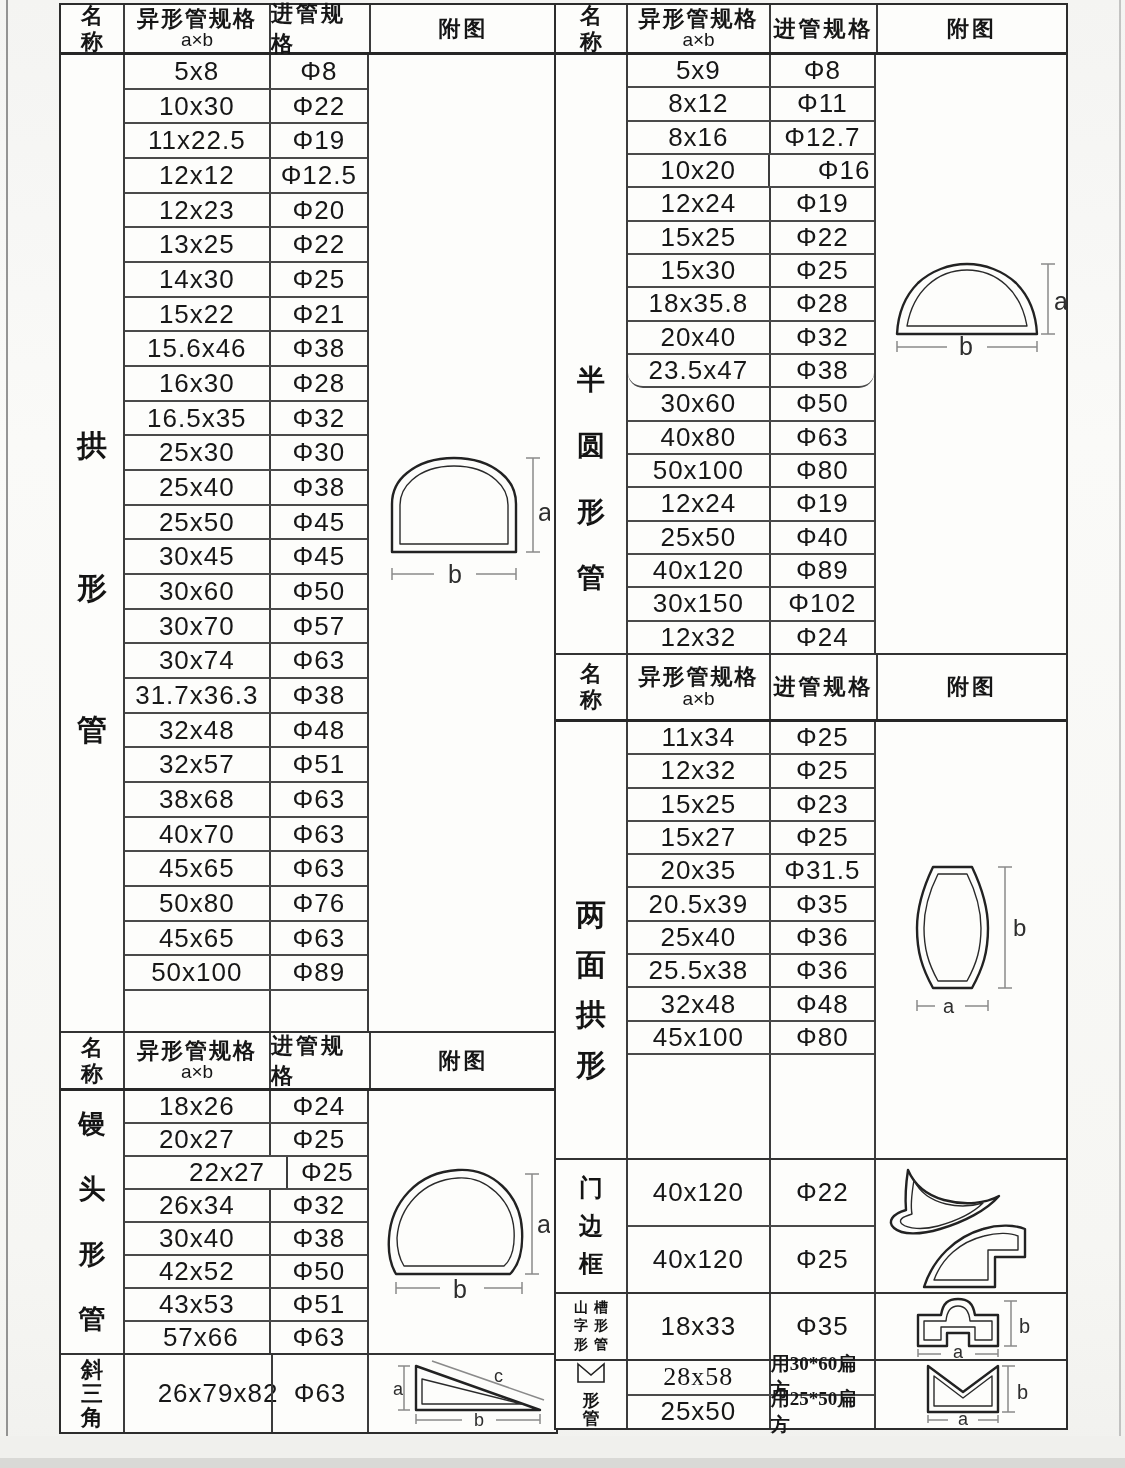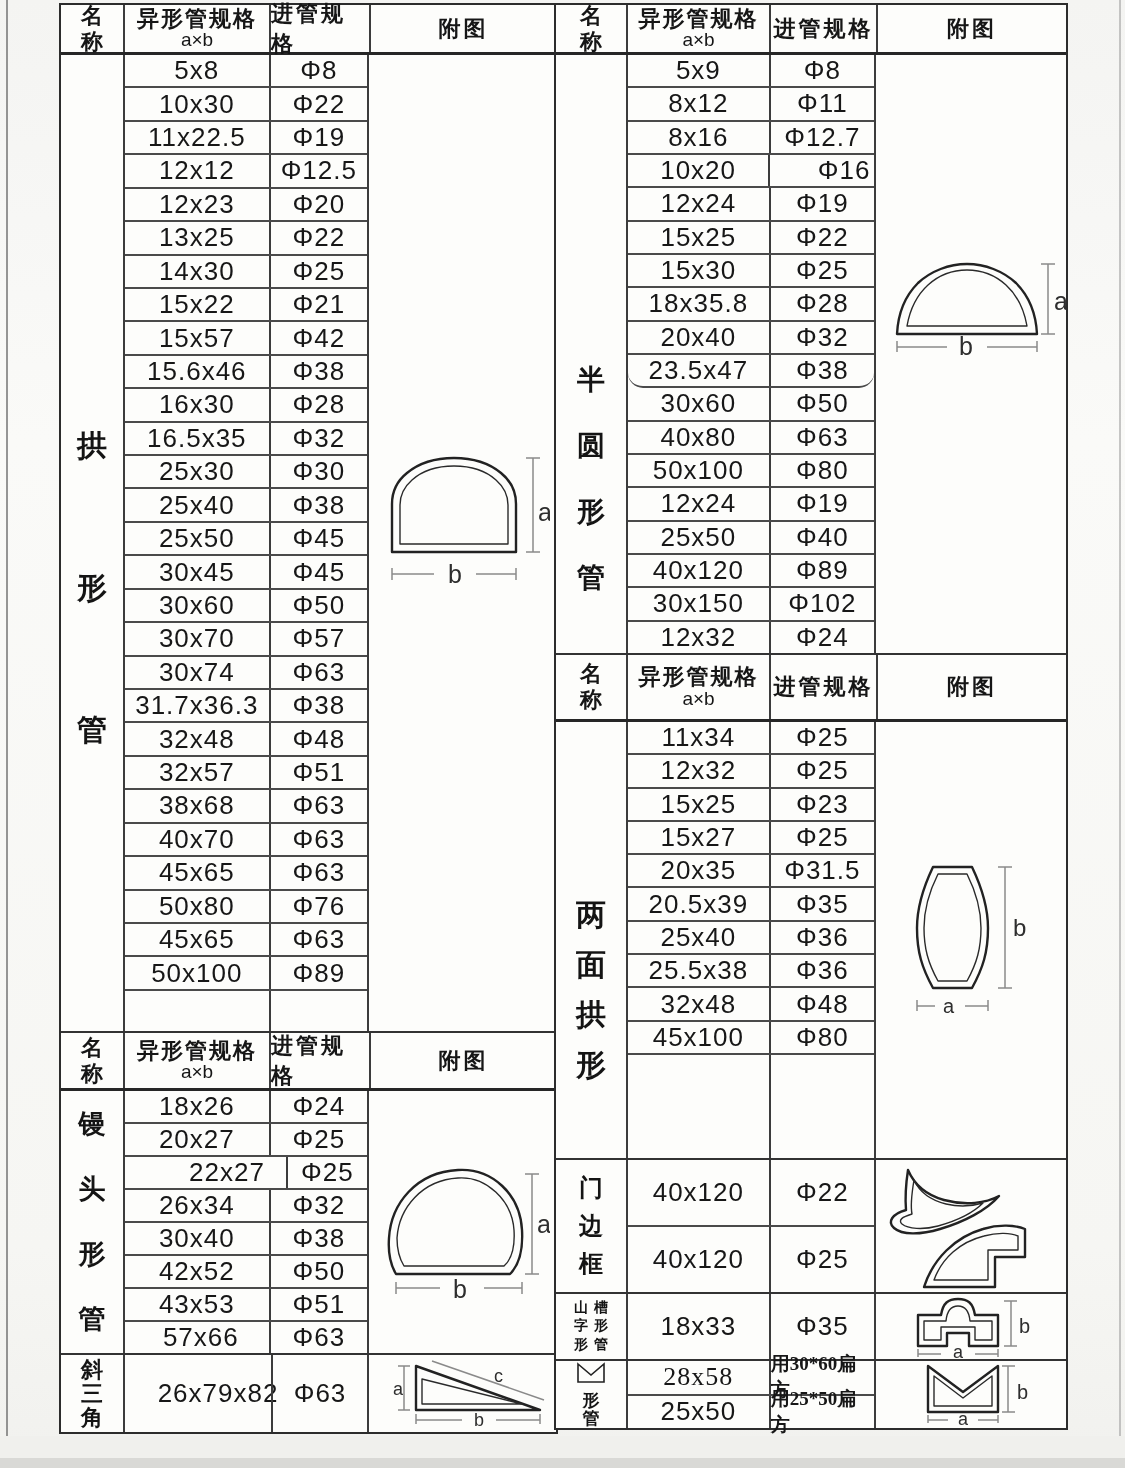--- a/index.html
+++ b/index.html
@@ -105,24 +105,20 @@
               <div class="spec" style="width: 146px;">13x25</div>
               <div class="pipe" style="width: 100px;">Φ22</div>
             </div>
             <div class="row" style="flex: 1 1 0px;">
               <div class="spec" style="width: 146px;">14x30</div>
               <div class="pipe" style="width: 100px;">Φ25</div>
             </div>
             <div class="row" style="flex: 1 1 0px;">
               <div class="spec" style="width: 146px;">15x22</div>
               <div class="pipe" style="width: 100px;">Φ21</div>
-            </div>
-            <div class="row" style="flex: 1 1 0px;">
-              <div class="spec" style="width: 146px;">15x57</div>
-              <div class="pipe" style="width: 100px;">Φ42</div>
             </div>
             <div class="row" style="flex: 1 1 0px;">
               <div class="spec" style="width: 146px;">15.6x46</div>
               <div class="pipe" style="width: 100px;">Φ38</div>
             </div>
             <div class="row" style="flex: 1 1 0px;">
               <div class="spec" style="width: 146px;">16x30</div>
               <div class="pipe" style="width: 100px;">Φ28</div>
             </div>
             <div class="row" style="flex: 1 1 0px;">

